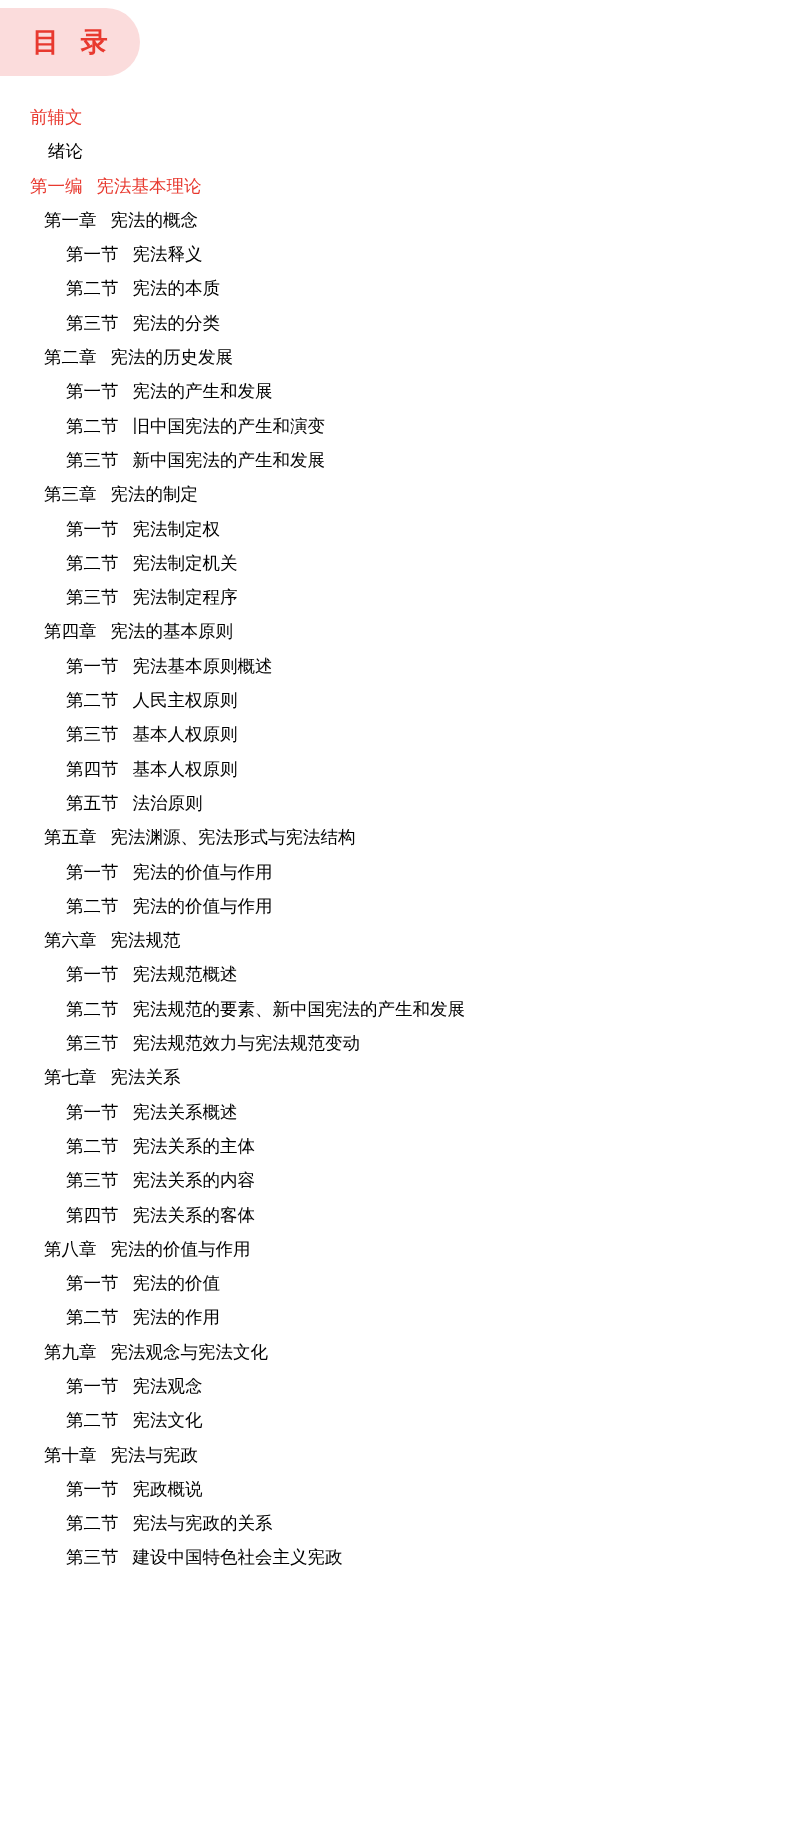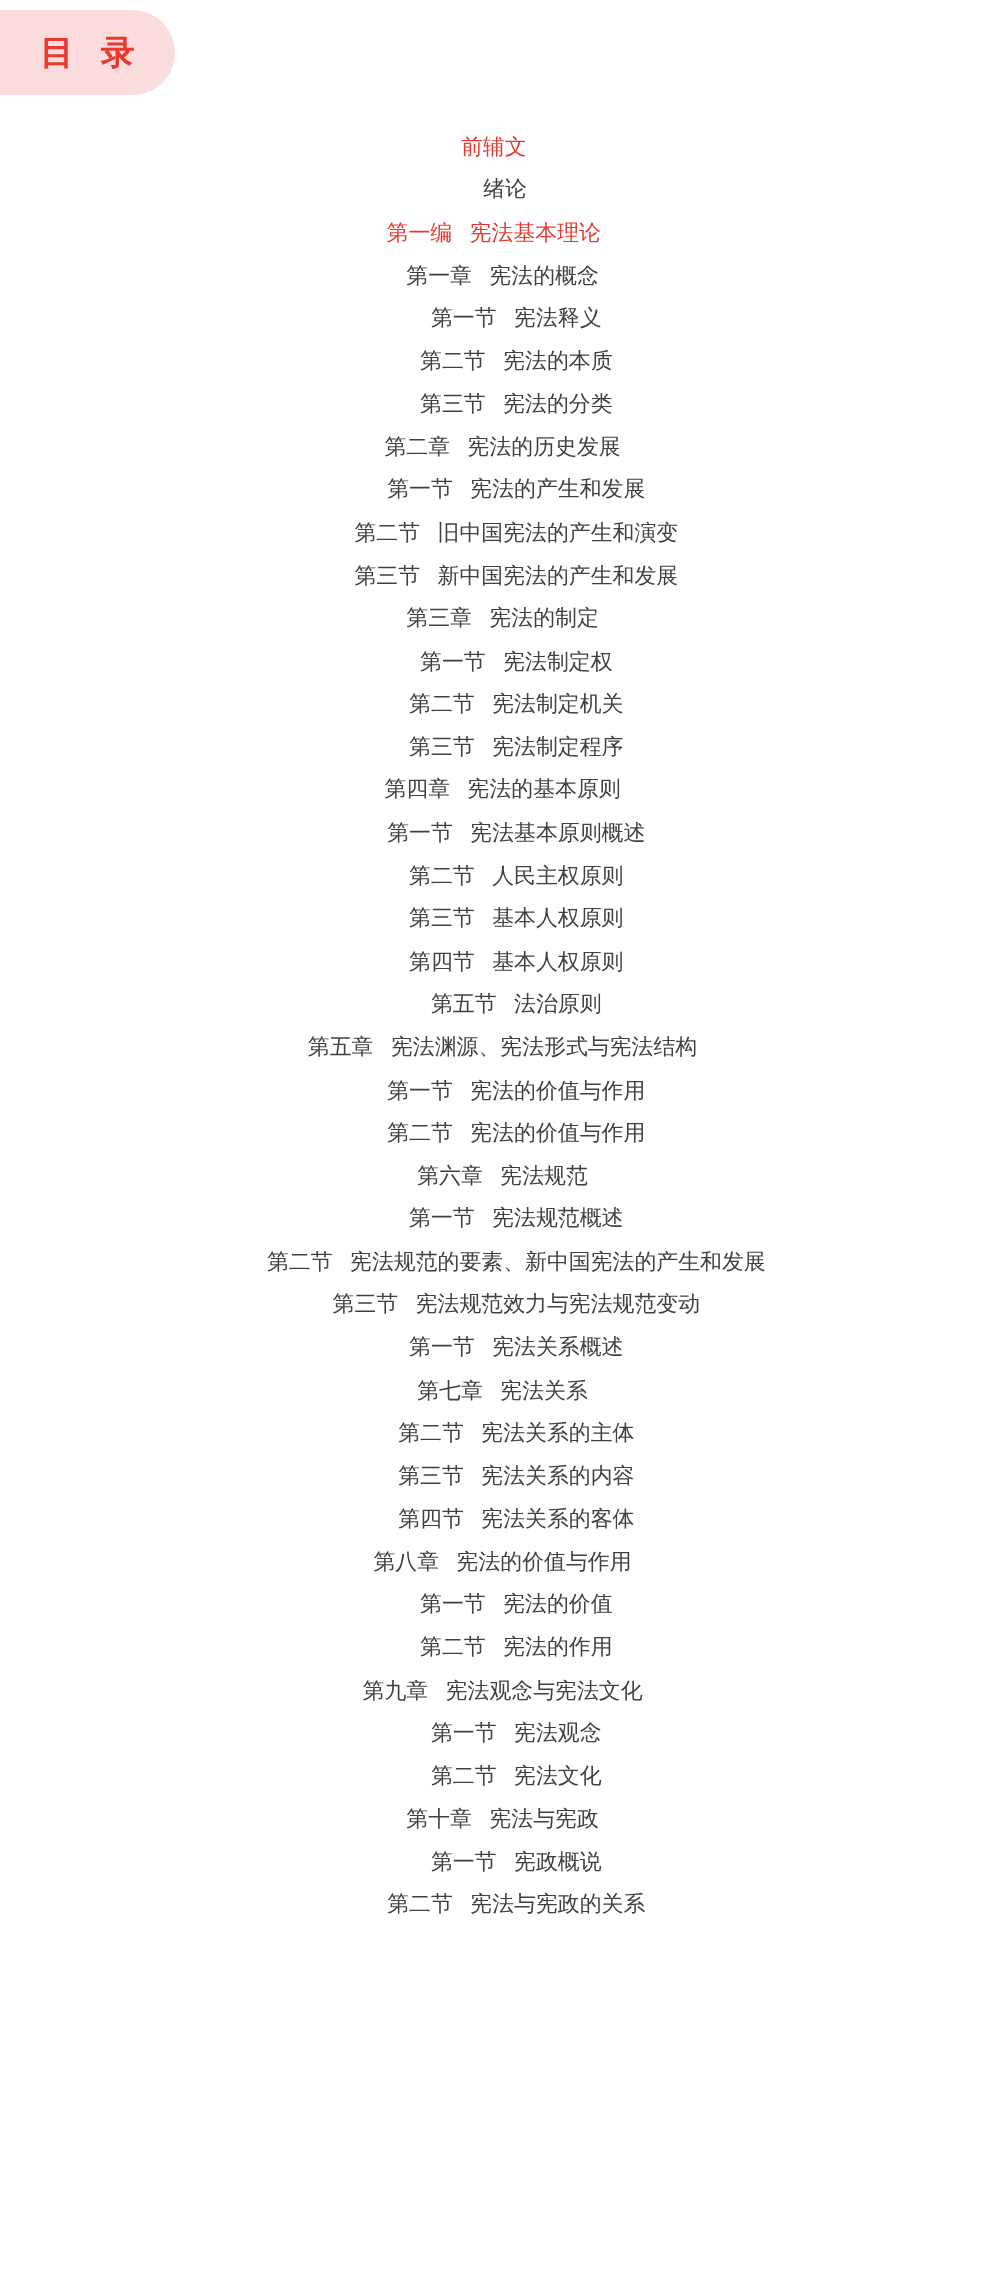--- a/index.html
+++ b/index.html
@@ -44,27 +44,26 @@
     color: #e8392f;
     font-size: 27px;
     font-weight: bold;
     letter-spacing: 7px;
     padding-left: 7px;
     font-family: "Liberation Sans", "DejaVu Sans", sans-serif;
   }
   
   .toc {
     padding: 14px 30px 0 30px;
-    text-align: center;
   }
   .toc-entry {
     font-size: 17.5px;
     line-height: 34.3px;
     white-space: nowrap;
-    color: #404040;
+    color: #000000;
   }
   .toc-entry .num {
     display: inline-block;
   }
   .toc-entry .gap {
     display: inline-block;
     width: 14px;
   }
   
   .lvl-front {
@@ -118,29 +117,30 @@
       <div class="toc-entry lvl-section"><span class="num">第三节</span><span class="gap"></span><span class="label">基本人权原则</span></div>
       <div class="toc-entry lvl-section"><span class="num">第四节</span><span class="gap"></span><span class="label">基本人权原则</span></div>
       <div class="toc-entry lvl-section"><span class="num">第五节</span><span class="gap"></span><span class="label">法治原则</span></div>
       <div class="toc-entry lvl-chapter"><span class="num">第五章</span><span class="gap"></span><span class="label">宪法渊源、宪法形式与宪法结构</span></div>
       <div class="toc-entry lvl-section"><span class="num">第一节</span><span class="gap"></span><span class="label">宪法的价值与作用</span></div>
       <div class="toc-entry lvl-section"><span class="num">第二节</span><span class="gap"></span><span class="label">宪法的价值与作用</span></div>
       <div class="toc-entry lvl-chapter"><span class="num">第六章</span><span class="gap"></span><span class="label">宪法规范</span></div>
       <div class="toc-entry lvl-section"><span class="num">第一节</span><span class="gap"></span><span class="label">宪法规范概述</span></div>
       <div class="toc-entry lvl-section"><span class="num">第二节</span><span class="gap"></span><span class="label">宪法规范的要素、新中国宪法的产生和发展</span></div>
       <div class="toc-entry lvl-section"><span class="num">第三节</span><span class="gap"></span><span class="label">宪法规范效力与宪法规范变动</span></div>
+      <div class="toc-entry lvl-chapter"><span class="num">第七章</span><span class="gap"></span><span class="label">宪法关系</span></div>
       <div class="toc-entry lvl-section"><span class="num">第一节</span><span class="gap"></span><span class="label">宪法关系概述</span></div>
-      <div class="toc-entry lvl-chapter"><span class="num">第七章</span><span class="gap"></span><span class="label">宪法关系</span></div>
       <div class="toc-entry lvl-section"><span class="num">第二节</span><span class="gap"></span><span class="label">宪法关系的主体</span></div>
       <div class="toc-entry lvl-section"><span class="num">第三节</span><span class="gap"></span><span class="label">宪法关系的内容</span></div>
       <div class="toc-entry lvl-section"><span class="num">第四节</span><span class="gap"></span><span class="label">宪法关系的客体</span></div>
       <div class="toc-entry lvl-chapter"><span class="num">第八章</span><span class="gap"></span><span class="label">宪法的价值与作用</span></div>
       <div class="toc-entry lvl-section"><span class="num">第一节</span><span class="gap"></span><span class="label">宪法的价值</span></div>
       <div class="toc-entry lvl-section"><span class="num">第二节</span><span class="gap"></span><span class="label">宪法的作用</span></div>
       <div class="toc-entry lvl-chapter"><span class="num">第九章</span><span class="gap"></span><span class="label">宪法观念与宪法文化</span></div>
       <div class="toc-entry lvl-section"><span class="num">第一节</span><span class="gap"></span><span class="label">宪法观念</span></div>
       <div class="toc-entry lvl-section"><span class="num">第二节</span><span class="gap"></span><span class="label">宪法文化</span></div>
       <div class="toc-entry lvl-chapter"><span class="num">第十章</span><span class="gap"></span><span class="label">宪法与宪政</span></div>
       <div class="toc-entry lvl-section"><span class="num">第一节</span><span class="gap"></span><span class="label">宪政概说</span></div>
       <div class="toc-entry lvl-section"><span class="num">第二节</span><span class="gap"></span><span class="label">宪法与宪政的关系</span></div>
+      <div class="toc-entry lvl-section"><span class="num">第三节</span><span class="gap"></span><span class="label">建设中国特色社会主义宪政</span></div>
     </div>
 
 </div>
 
 </body></html>

